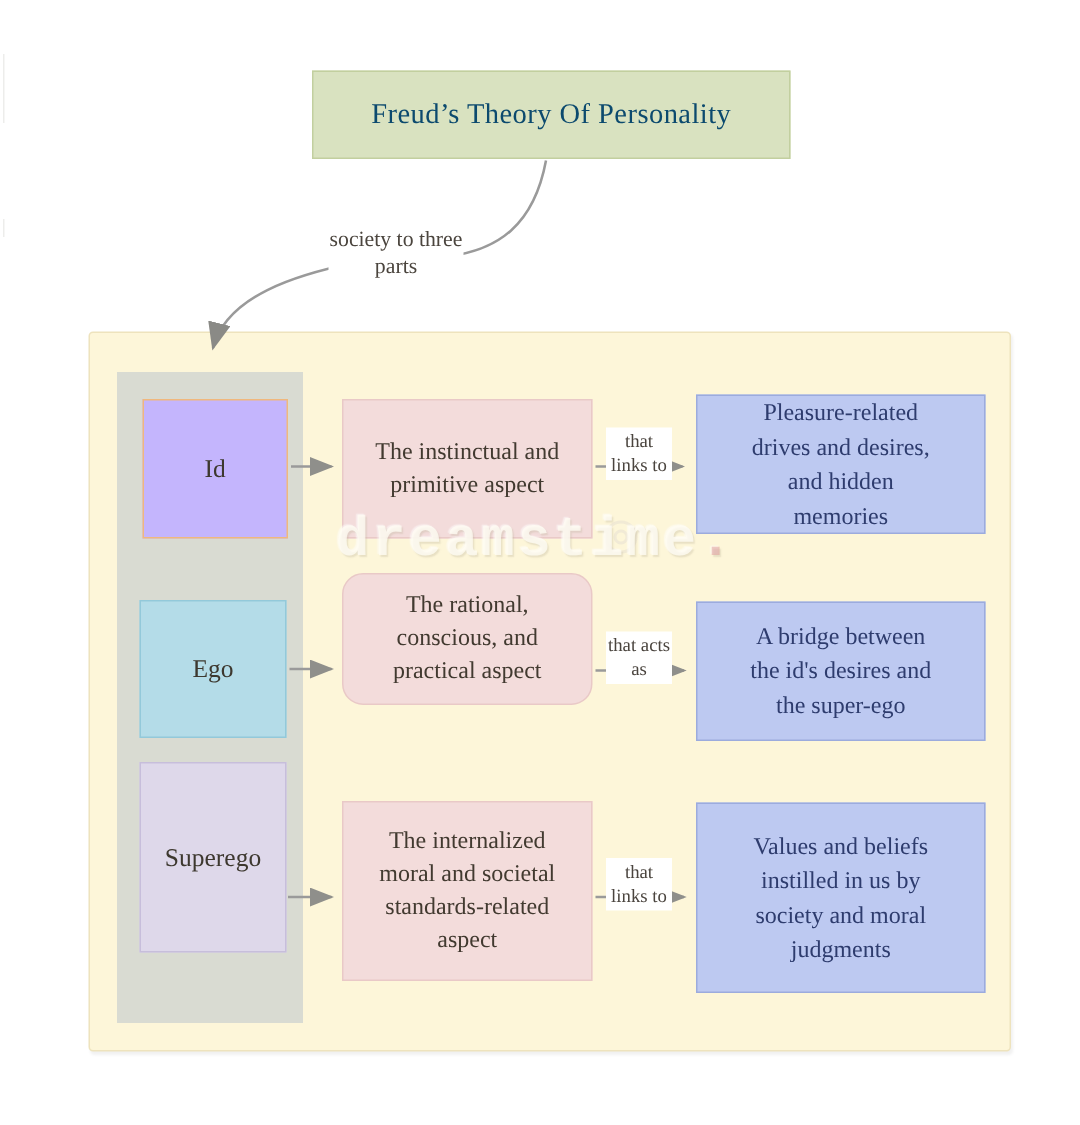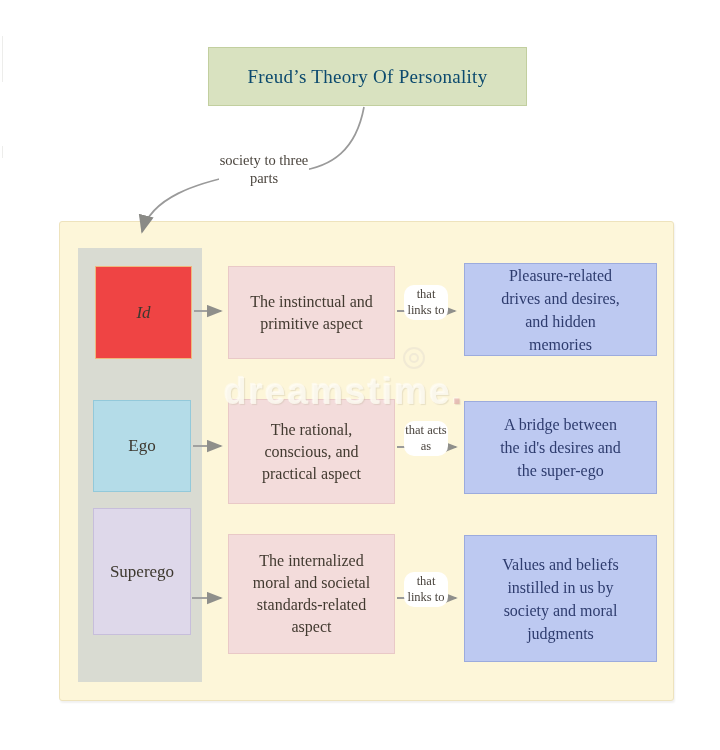--- a/index.html
+++ b/index.html
@@ -35,52 +35,52 @@
     background:#d9dbd2;z-index:2;
   }
 
   svg.arrows{position:absolute;left:0;top:0;z-index:3;}
 
   .node{
     position:absolute;box-sizing:border-box;display:flex;align-items:center;
     justify-content:center;text-align:center;z-index:4;
   }
   .part{font-size:17px;color:#3d382f;}
-  .part.id      {left:95px;top:266px;width:97px;height:93px;background:#ef4444;border:1px solid #f0b87d;font-style:italic;}
+  .part.id      {left:95px;top:266px;width:97px;height:93px;background:#c4b5fd;border:1px solid #f0b87d;}
   .part.ego     {left:93px;top:400px;width:98px;height:92px;background:#b4dce8;border:1px solid #93c9da;}
   .part.superego{left:93px;top:508px;width:98px;height:127px;background:#ded8ea;border:1px solid #c7bedb;}
 
   .aspect{
     left:228px;width:167px;background:#f3dcdb;border:1px solid #e9c9c7;
     font-size:16px;line-height:22px;color:#423a30;padding:16px 16px;
   }
   .aspect.r1{top:266px;height:93px;}
-  .aspect.r2{top:399px;height:105px;}
+  .aspect.r2{top:382px;height:88px;border-radius:14px;}
   .aspect.r3{top:534px;height:120px;}
 
   .outcome{
     left:464px;width:193px;background:#bdc9f1;border:1px solid #9cabdd;
     font-size:16px;line-height:23px;color:#2e3c6e;padding:0 30px;
   }
   .outcome.r1{top:263px;height:93px;}
   .outcome.r2{top:401px;height:93px;}
   .outcome.r3{top:535px;height:127px;}
 
   .link-label{
     position:absolute;width:44px;background:#ffffff;text-align:center;
-    font-size:12.5px;line-height:1.25;color:#4a443e;z-index:5;padding:2px 0;border-radius:10px;
+    font-size:12.5px;line-height:1.25;color:#4a443e;z-index:5;padding:2px 0;
   }
   .link-label.r1{left:404px;top:285px;}
   .link-label.r2{left:404px;top:421px;}
   .link-label.r3{left:404px;top:572px;}
 
   
   .watermark{
-    position:absolute;left:224px;top:371px;z-index:6;pointer-events:none;
-    font-family:Liberation Sans, sans-serif;font-weight:bold;
+    position:absolute;left:224px;top:340px;z-index:6;pointer-events:none;
+    font-family:Liberation Mono, monospace;font-weight:bold;
     font-size:37px;letter-spacing:2px;
     color:rgba(255,253,244,0.78);
     text-shadow:1px 1px 1px rgba(186,174,148,0.30), -1px -1px 1px rgba(255,255,255,0.55);
   }
   .watermark .dot{color:rgba(224,158,158,0.55);}
   .wm-swirl{
     position:absolute;left:403px;top:347px;width:22px;height:22px;z-index:6;
     border:2px solid rgba(238,231,212,0.85);border-radius:50%;
     box-sizing:border-box;pointer-events:none;
   }

